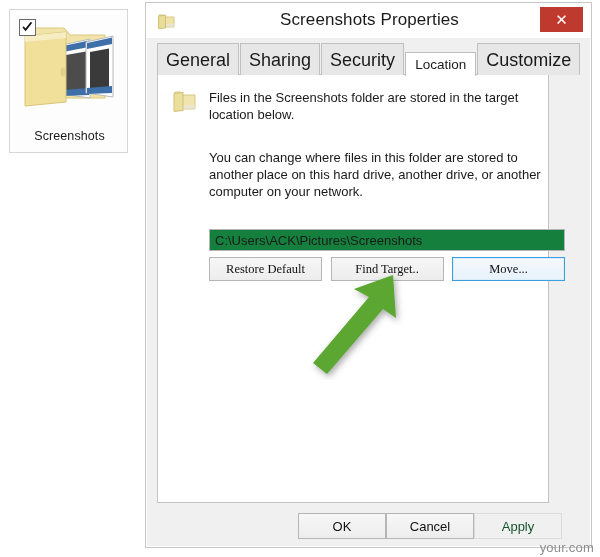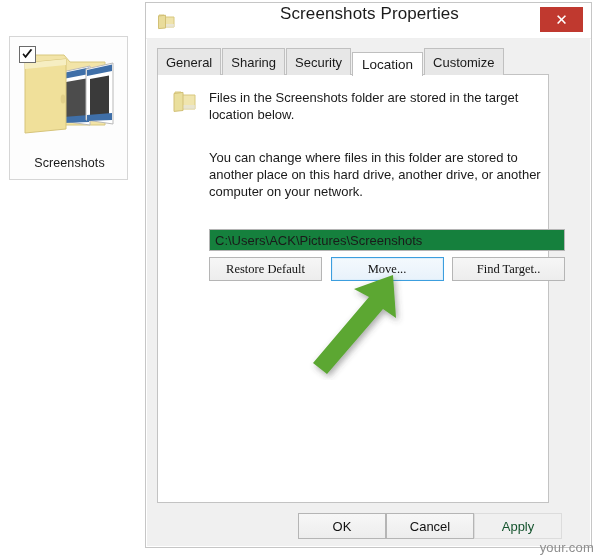--- a/index.html
+++ b/index.html
@@ -21,21 +21,20 @@
 
   
   #desktop-icon {
     position: absolute;
     left: 9px;
     top: 9px;
     width: 119px;
     height: 144px;
     border: 1px solid #d6d6d6;
     background: #fdfdfd;
-    margin-top: 27px;
   }
   #desktop-icon .icon-art {
     position: absolute;
     left: 0; top: 4px;
     width: 119px; height: 104px;
   }
   #desktop-icon .icon-label {
     position: absolute;
     left: 0;
     bottom: 9px;
@@ -79,21 +78,21 @@
   #titlebar .tb-icon {
     position: absolute;
     left: 11px;
     top: 9px;
     width: 20px;
     height: 18px;
   }
   #titlebar .tb-title {
     position: absolute;
     left: 0;
-    top: 1px;
+    top: 7px;
     width: 447px;
     text-align: center;
     font-size: 17px;
     color: #1b1b1b;
     font-family: "Liberation Sans", sans-serif;
     letter-spacing: .1px;
   }
   #close-button {
     position: absolute;
     right: 8px;
@@ -118,27 +117,27 @@
   #tabstrip {
     position: absolute;
     left: 11px;
     top: 49px;
     height: 23px;
     display: flex;
     align-items: flex-end;
     z-index: 4;
   }
   .tab {
-    height: 27px;
+    height: 32px;
     padding: 12px 8px;
     margin-right: 1px;
     background: #e7e7e7;
     border: 1px solid #c0c0c0;
     border-bottom: none;
-    font-size: 13px;
+    font-size: 18px;
     color: #1a1a1a;
     display: flex;
     align-items: center;
     cursor: default;
     line-height: 1;
   }
   .tab.active {
     height: 24px;
     background: #ffffff;
     border-color: #bfbfbf;
@@ -365,22 +364,22 @@
     </div>
 
     <div class="para" id="para-top">Files in the Screenshots folder are stored in the target location below.</div>
 
     <div class="para" id="para-body">You can change where files in this folder are stored to another place on this hard drive, another drive, or another computer on your network.</div>
 
     <input id="path-input" type="text" value="C:\Users\ACK\Pictures\Screenshots" style="">
 
     <div id="action-row">
       <button class="act-btn">Restore Default</button>
+      <button class="act-btn">Find Target..</button>
       <button class="act-btn focused">Move...</button>
-      <button class="act-btn">Find Target..</button>
     </div>
   </div>
 
   <div id="footer-row">
     <button class="foot-btn">OK</button>
     <button class="foot-btn">Cancel</button>
     <button class="foot-btn disabled" disabled="">Apply</button>
   </div>
 </div>
 

